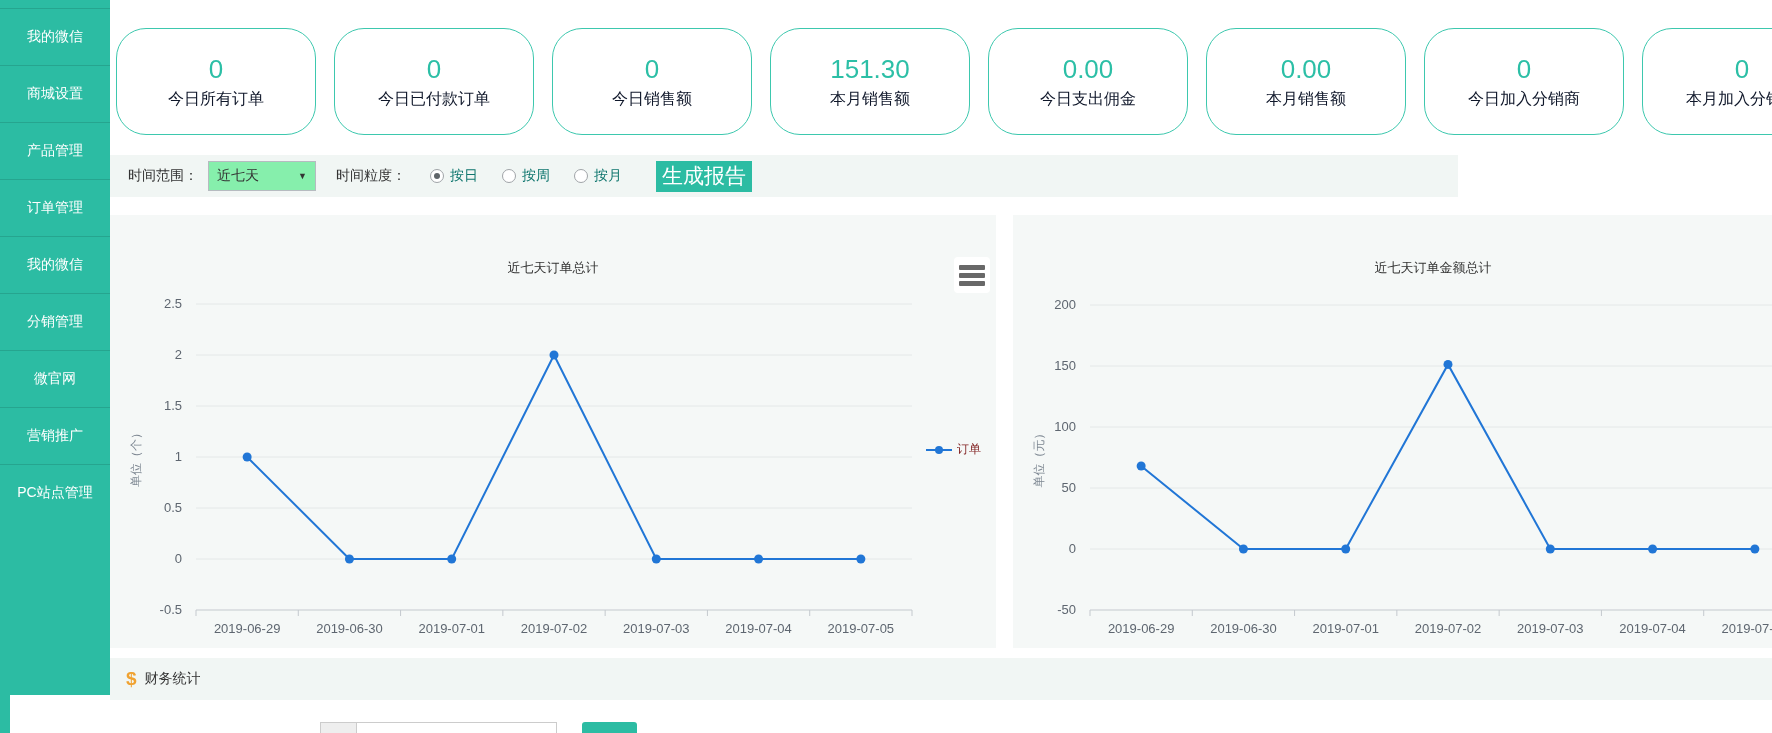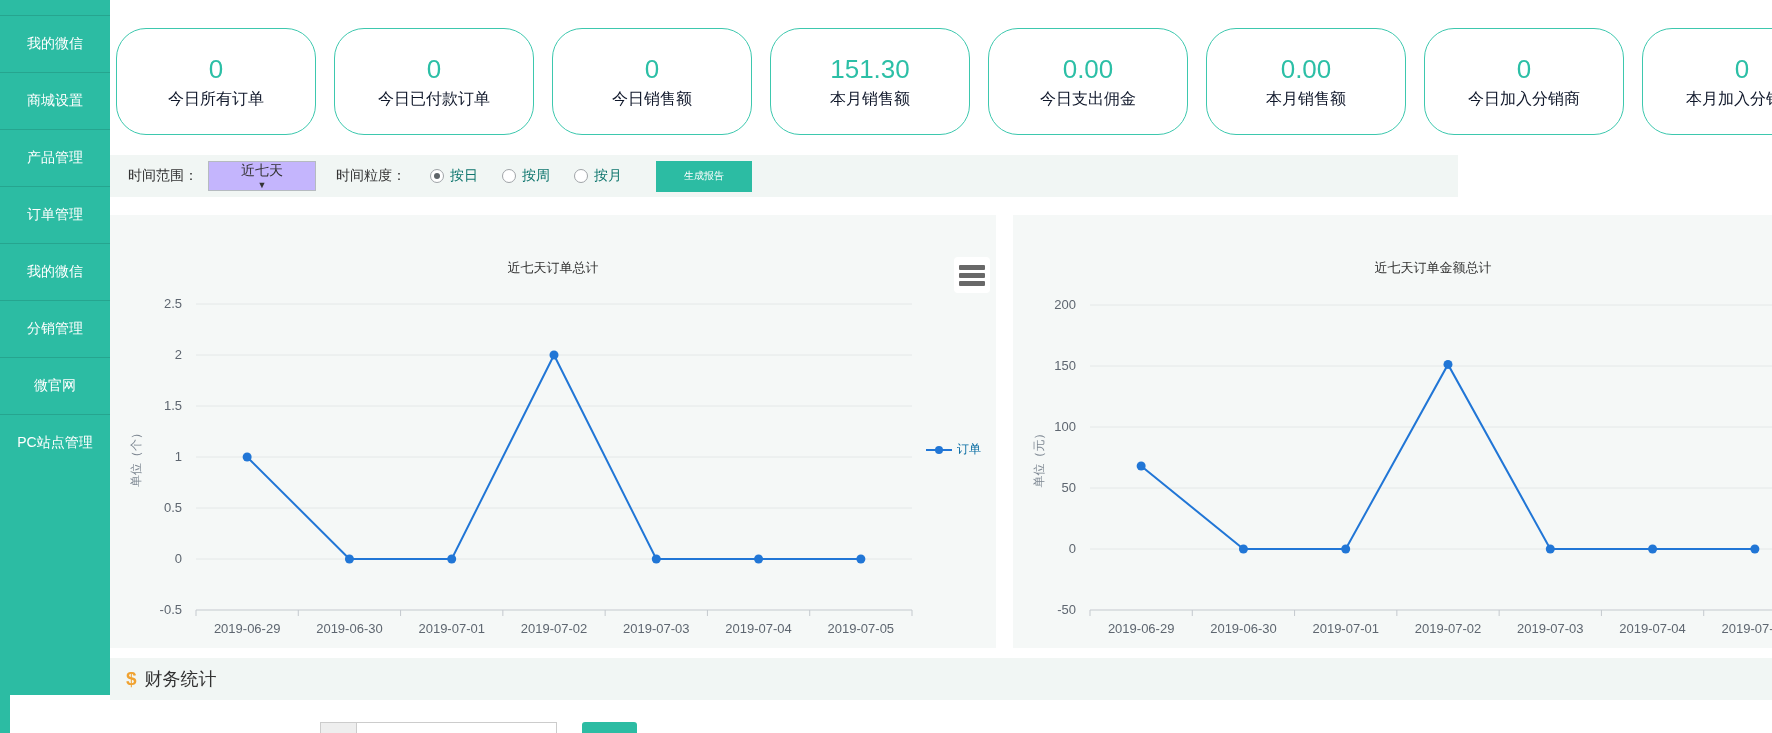--- a/index.html
+++ b/index.html
@@ -1,82 +1,83 @@
 <!DOCTYPE html>
 <html><head>
 <meta charset="utf-8">
 <style>
   html,body{margin:0;padding:0;}
   body{font-family:"Liberation Sans","DejaVu Sans",sans-serif;background:#fff;}
   .page{position:relative;width:1772px;height:733px;overflow:hidden;background:#fff;}
 
   
   .side-strip{position:absolute;left:0;top:0;width:10px;height:733px;background:#2CBCA3;}
-  .sidebar{position:absolute;left:0;top:0;width:110px;height:695px;background:#2CBCA3;padding-top:15px;box-sizing:border-box;}
+  .sidebar{position:absolute;left:0;top:0;width:110px;height:695px;background:#2CBCA3;padding-top:8px;box-sizing:border-box;}
   .side-item{height:56px;line-height:55px;text-align:center;color:#fff;font-size:14px;border-top:1px solid rgba(0,0,0,0.12);cursor:pointer;}
 
   
   .cards{position:absolute;left:116px;top:28px;display:flex;gap:18px;}
   .stat-card{flex:0 0 200px;width:200px;height:107px;box-sizing:border-box;border:1px solid #3DC8AE;border-radius:30px;background:#fff;
     display:flex;flex-direction:column;align-items:center;justify-content:center;gap:9px;}
   .stat-value{color:#2CBFA6;font-size:26px;line-height:1;}
   .stat-label{color:#0f172a;font-size:16px;line-height:1;}
 
   
   .filter-bar{position:absolute;left:110px;top:155px;width:1348px;height:42px;background:#F1F6F4;display:flex;align-items:center;box-sizing:border-box;}
   .fb-label{font-size:14px;color:#333;}
   .fb-label.first{margin-left:18px;}
-  .select-box{margin-left:10px;width:108px;height:30px;background:#c4b5fd;border:1px solid #B6BBC0;display:flex;align-items:center;justify-content:space-between;
-    padding:0 8px;box-sizing:border-box;font-size:14px;color:#333;cursor:pointer;flex-direction:column;}
+  .select-box{margin-left:10px;width:108px;height:30px;background:#86efac;border:1px solid #B6BBC0;display:flex;align-items:center;justify-content:space-between;
+    padding:0 8px;box-sizing:border-box;font-size:14px;color:#333;cursor:pointer;}
   .select-caret{font-size:9px;color:#333;}
   .fb-label.second{margin-left:20px;}
   .radio-wrap{display:flex;align-items:center;gap:6px;margin-left:24px;cursor:pointer;}
   .radio-wrap input[type=radio]{appearance:none;-webkit-appearance:none;width:14px;height:14px;border:1px solid #A0A4A8;border-radius:50%;background:#fff;position:relative;margin:0;}
   .radio-wrap input[type=radio]:checked::after{content:'';position:absolute;left:3px;top:3px;width:6px;height:6px;border-radius:50%;background:#5F6569;}
   .radio-text{font-size:14px;color:#0f766e;}
-  .gen-btn{margin-left:34px;width:96px;height:31px;background:#2CBCA3;color:#fff;border:none;font-size:10px;cursor:pointer;font-family:inherit;}
+  .gen-btn{margin-left:34px;width:96px;height:31px;background:#2CBCA3;color:#fff;border:none;font-size:21px;cursor:pointer;font-family:inherit;}
 
   
   .chart-panel{position:absolute;top:215px;height:433px;background:#F5F8F7;overflow:hidden;}
   #panel-left{left:110px;width:886px;}
   #panel-right{left:1013px;width:759px;}
   .chart-title{position:absolute;top:44px;left:0;text-align:center;font-size:13px;color:#333;}
   #panel-left .chart-title{width:886px;}
   #panel-right .chart-title{width:840px;}
   .chart-svg{position:absolute;left:0;top:0;}
   .toolbox{position:absolute;right:6px;top:42px;width:36px;height:36px;background:#fff;border-radius:4px;
     display:flex;flex-direction:column;align-items:center;justify-content:center;gap:3px;cursor:pointer;}
   .toolbox .bar{width:26px;height:5px;background:#686868;border-radius:1px;}
   .legend{position:absolute;left:816px;top:226px;display:flex;align-items:center;gap:5px;cursor:pointer;}
-  .legend-text{font-size:12px;color:#0369a1;}
+  .legend-text{font-size:12px;color:#7f1d1d;}
 
   
   .finance-bar{position:absolute;left:110px;top:658px;width:1662px;height:42px;background:#F1F6F4;display:flex;align-items:center;}
   .dollar{margin-left:16px;color:#F0A231;font-weight:bold;font-size:19px;}
-  .finance-title{margin-left:8px;font-size:18px;color:#333;}
+  .finance-title{margin-left:8px;font-size:14px;color:#333;}
 
   
   .input-addon{position:absolute;left:320px;top:722px;width:37px;height:30px;background:#EEE;border:1px solid #CCC;box-sizing:border-box;}
   .finance-input{position:absolute;left:356px;top:722px;width:201px;height:30px;border:1px solid #CCC;box-sizing:border-box;background:#fff;outline:none;}
   .finance-btn{position:absolute;left:582px;top:722px;width:55px;height:28px;background:#2CBCA3;border:none;border-radius:3px;cursor:pointer;}
 </style>
 </head>
 <body>
 
 <div class="page">
 
   <div class="side-strip"></div>
   <nav class="sidebar" id="sidebar">
       <div class="side-item">我的微信</div>
       <div class="side-item">商城设置</div>
       <div class="side-item">产品管理</div>
       <div class="side-item">订单管理</div>
       <div class="side-item">我的微信</div>
       <div class="side-item">分销管理</div>
       <div class="side-item">微官网</div>
+      <div class="side-item">营销推广</div>
       <div class="side-item">PC站点管理</div>
     </nav>
 
   <div class="cards" id="cards">
       <div class="stat-card">
         <div class="stat-value">0</div>
         <div class="stat-label">今日所有订单</div>
       </div>
       <div class="stat-card">
         <div class="stat-value">0</div>

